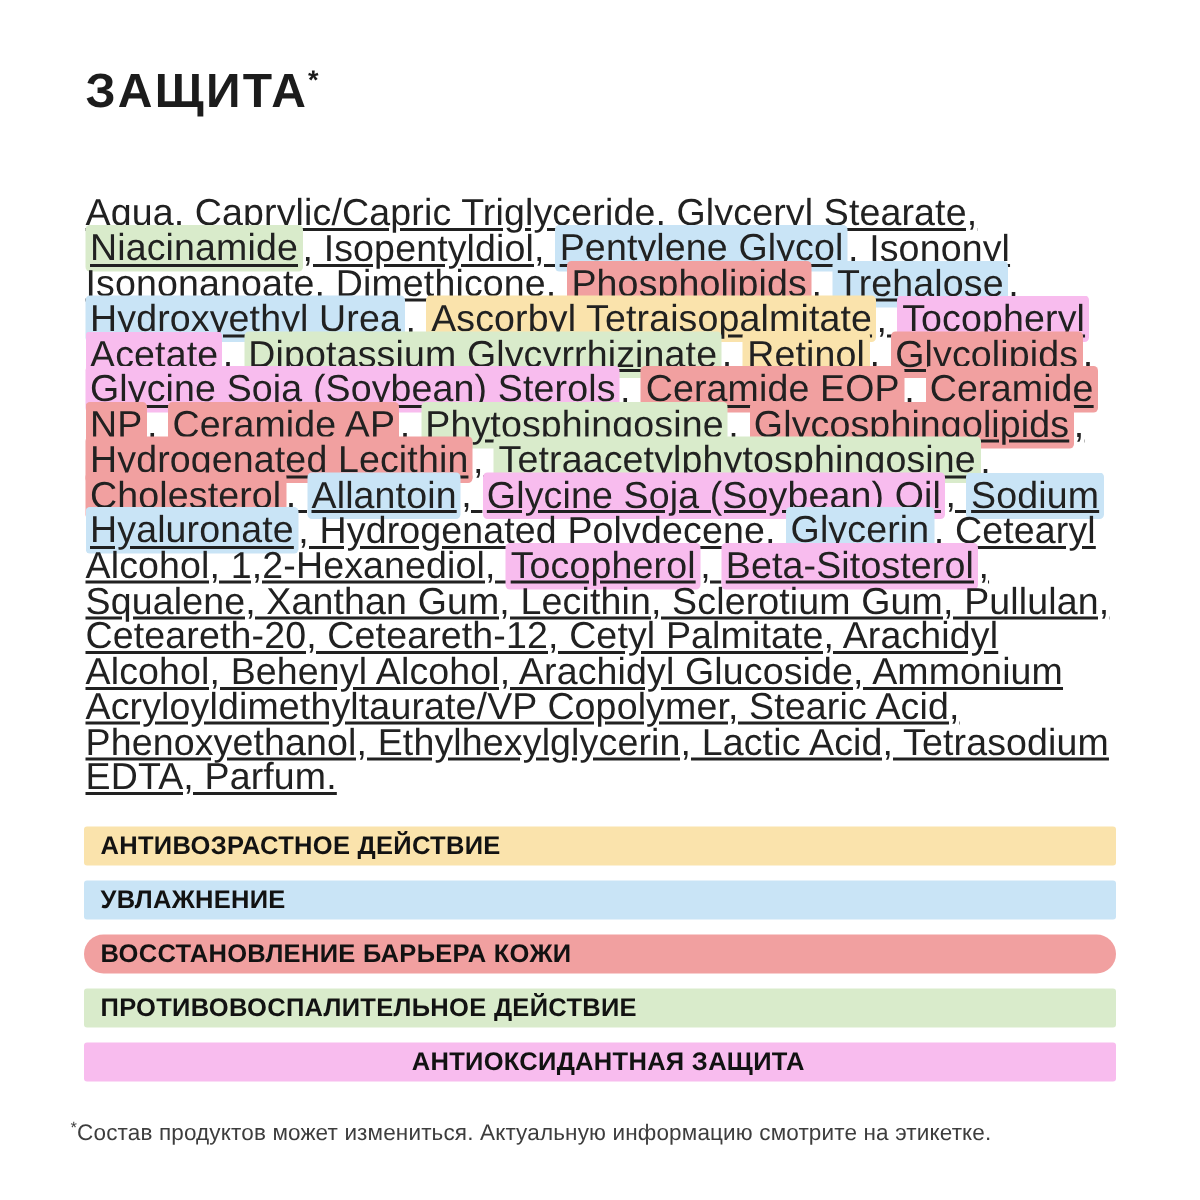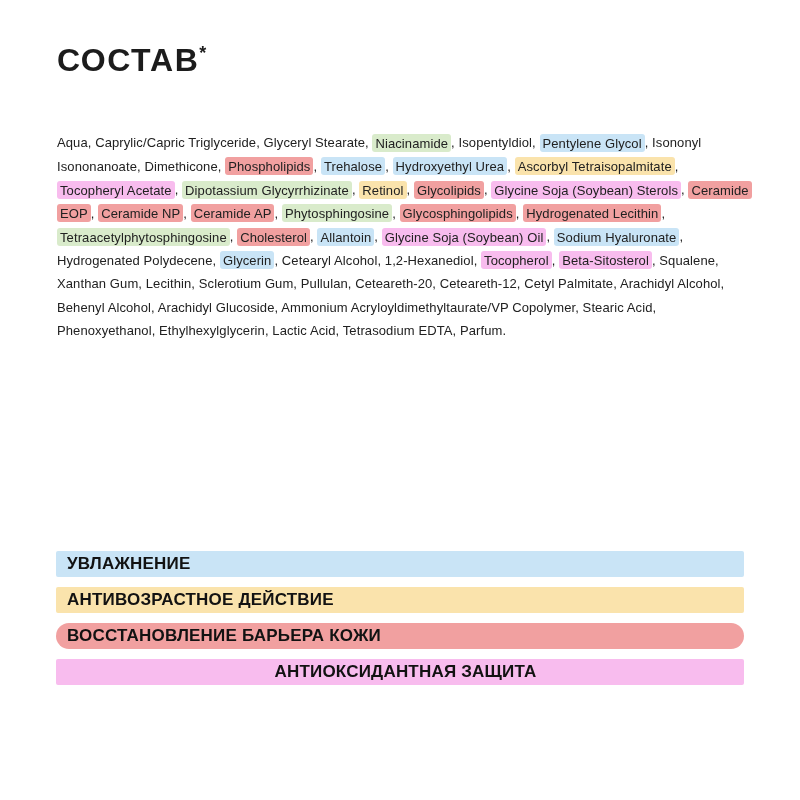--- a/index.html
+++ b/index.html
@@ -29,24 +29,25 @@
     font-size: 18px;
     vertical-align: 12px;
     letter-spacing: 0;
   }
   .ingredients {
     position: absolute;
     left: 57px;
     top: 131px;
     width: 692px;
     margin: 0;
-    font-size: 13px;
+    font-size: 25px;
     line-height: 23.5px;
     color: #212121;
     letter-spacing: 0.1px;
+    text-decoration: underline;
   }
   .ingredients .hl {
     padding: 1.5px 3px;
     border-radius: 3px;
     -webkit-box-decoration-break: clone;
     box-decoration-break: clone;
   }
   .legend {
     position: absolute;
     left: 56px;
@@ -79,33 +80,37 @@
   .footnote .asterisk {
     font-size: 11px;
     vertical-align: 5px;
   }
 </style>
 </head>
 <body>
 
 <div class="page">
 
-  <h1 class="title"><span>СОСТАВ</span><span class="asterisk">*</span></h1>
+  <h1 class="title"><span>ЗАЩИТА</span><span class="asterisk">*</span></h1>
 
   <p class="ingredients" id="ingredients"><span>Aqua, Caprylic/Capric Triglyceride, Glyceryl Stearate, </span><span class="hl" style="background-color: rgb(217, 235, 203);">Niacinamide</span><span>, Isopentyldiol, </span><span class="hl" style="background-color: rgb(201, 228, 246);">Pentylene Glycol</span><span>, Isononyl Isononanoate, Dimethicone, </span><span class="hl" style="background-color: rgb(241, 160, 160);">Phospholipids</span><span>, </span><span class="hl" style="background-color: rgb(201, 228, 246);">Trehalose</span><span>, </span><span class="hl" style="background-color: rgb(201, 228, 246);">Hydroxyethyl Urea</span><span>, </span><span class="hl" style="background-color: rgb(250, 227, 172);">Ascorbyl Tetraisopalmitate</span><span>, </span><span class="hl" style="background-color: rgb(248, 188, 238);">Tocopheryl Acetate</span><span>, </span><span class="hl" style="background-color: rgb(217, 235, 203);">Dipotassium Glycyrrhizinate</span><span>, </span><span class="hl" style="background-color: rgb(250, 227, 172);">Retinol</span><span>, </span><span class="hl" style="background-color: rgb(241, 160, 160);">Glycolipids</span><span>, </span><span class="hl" style="background-color: rgb(248, 188, 238);">Glycine Soja (Soybean) Sterols</span><span>, </span><span class="hl" style="background-color: rgb(241, 160, 160);">Ceramide EOP</span><span>, </span><span class="hl" style="background-color: rgb(241, 160, 160);">Ceramide NP</span><span>, </span><span class="hl" style="background-color: rgb(241, 160, 160);">Ceramide AP</span><span>, </span><span class="hl" style="background-color: rgb(217, 235, 203);">Phytosphingosine</span><span>, </span><span class="hl" style="background-color: rgb(241, 160, 160);">Glycosphingolipids</span><span>, </span><span class="hl" style="background-color: rgb(241, 160, 160);">Hydrogenated Lecithin</span><span>, </span><span class="hl" style="background-color: rgb(217, 235, 203);">Tetraacetylphytosphingosine</span><span>, </span><span class="hl" style="background-color: rgb(241, 160, 160);">Cholesterol</span><span>, </span><span class="hl" style="background-color: rgb(201, 228, 246);">Allantoin</span><span>, </span><span class="hl" style="background-color: rgb(248, 188, 238);">Glycine Soja (Soybean) Oil</span><span>, </span><span class="hl" style="background-color: rgb(201, 228, 246);">Sodium Hyaluronate</span><span>, Hydrogenated Polydecene, </span><span class="hl" style="background-color: rgb(201, 228, 246);">Glycerin</span><span>, Cetearyl Alcohol, 1,2-Hexanediol, </span><span class="hl" style="background-color: rgb(248, 188, 238);">Tocopherol</span><span>, </span><span class="hl" style="background-color: rgb(248, 188, 238);">Beta-Sitosterol</span><span>, Squalene, Xanthan Gum, Lecithin, Sclerotium Gum, Pullulan, Ceteareth-20, Ceteareth-12, Cetyl Palmitate, Arachidyl Alcohol, Behenyl Alcohol, Arachidyl Glucoside, Ammonium Acryloyldimethyltaurate/VP Copolymer, Stearic Acid, Phenoxyethanol, Ethylhexylglycerin, Lactic Acid, Tetrasodium EDTA, Parfum.</span></p>
 
   <div class="legend" id="legend">
+      <div class="legend-bar" style="background-color: rgb(250, 227, 172);">
+        <span>АНТИВОЗРАСТНОЕ ДЕЙСТВИЕ</span>
+      </div>
       <div class="legend-bar" style="background-color: rgb(201, 228, 246);">
         <span>УВЛАЖНЕНИЕ</span>
       </div>
-      <div class="legend-bar" style="background-color: rgb(250, 227, 172);">
-        <span>АНТИВОЗРАСТНОЕ ДЕЙСТВИЕ</span>
-      </div>
       <div class="legend-bar" style="background-color: rgb(241, 160, 160); border-radius: 13px;">
         <span>ВОССТАНОВЛЕНИЕ БАРЬЕРА КОЖИ</span>
+      </div>
+      <div class="legend-bar" style="background-color: rgb(217, 235, 203);">
+        <span>ПРОТИВОВОСПАЛИТЕЛЬНОЕ ДЕЙСТВИЕ</span>
       </div>
       <div class="legend-bar" style="background-color: rgb(248, 188, 238); justify-content: center;">
         <span>АНТИОКСИДАНТНАЯ ЗАЩИТА</span>
       </div>
     </div>
 
+  <p class="footnote"><span class="asterisk">*</span><span>Состав продуктов может измениться. Актуальную информацию смотрите на этикетке.</span></p>
 
 </div>
 
 </body></html>

